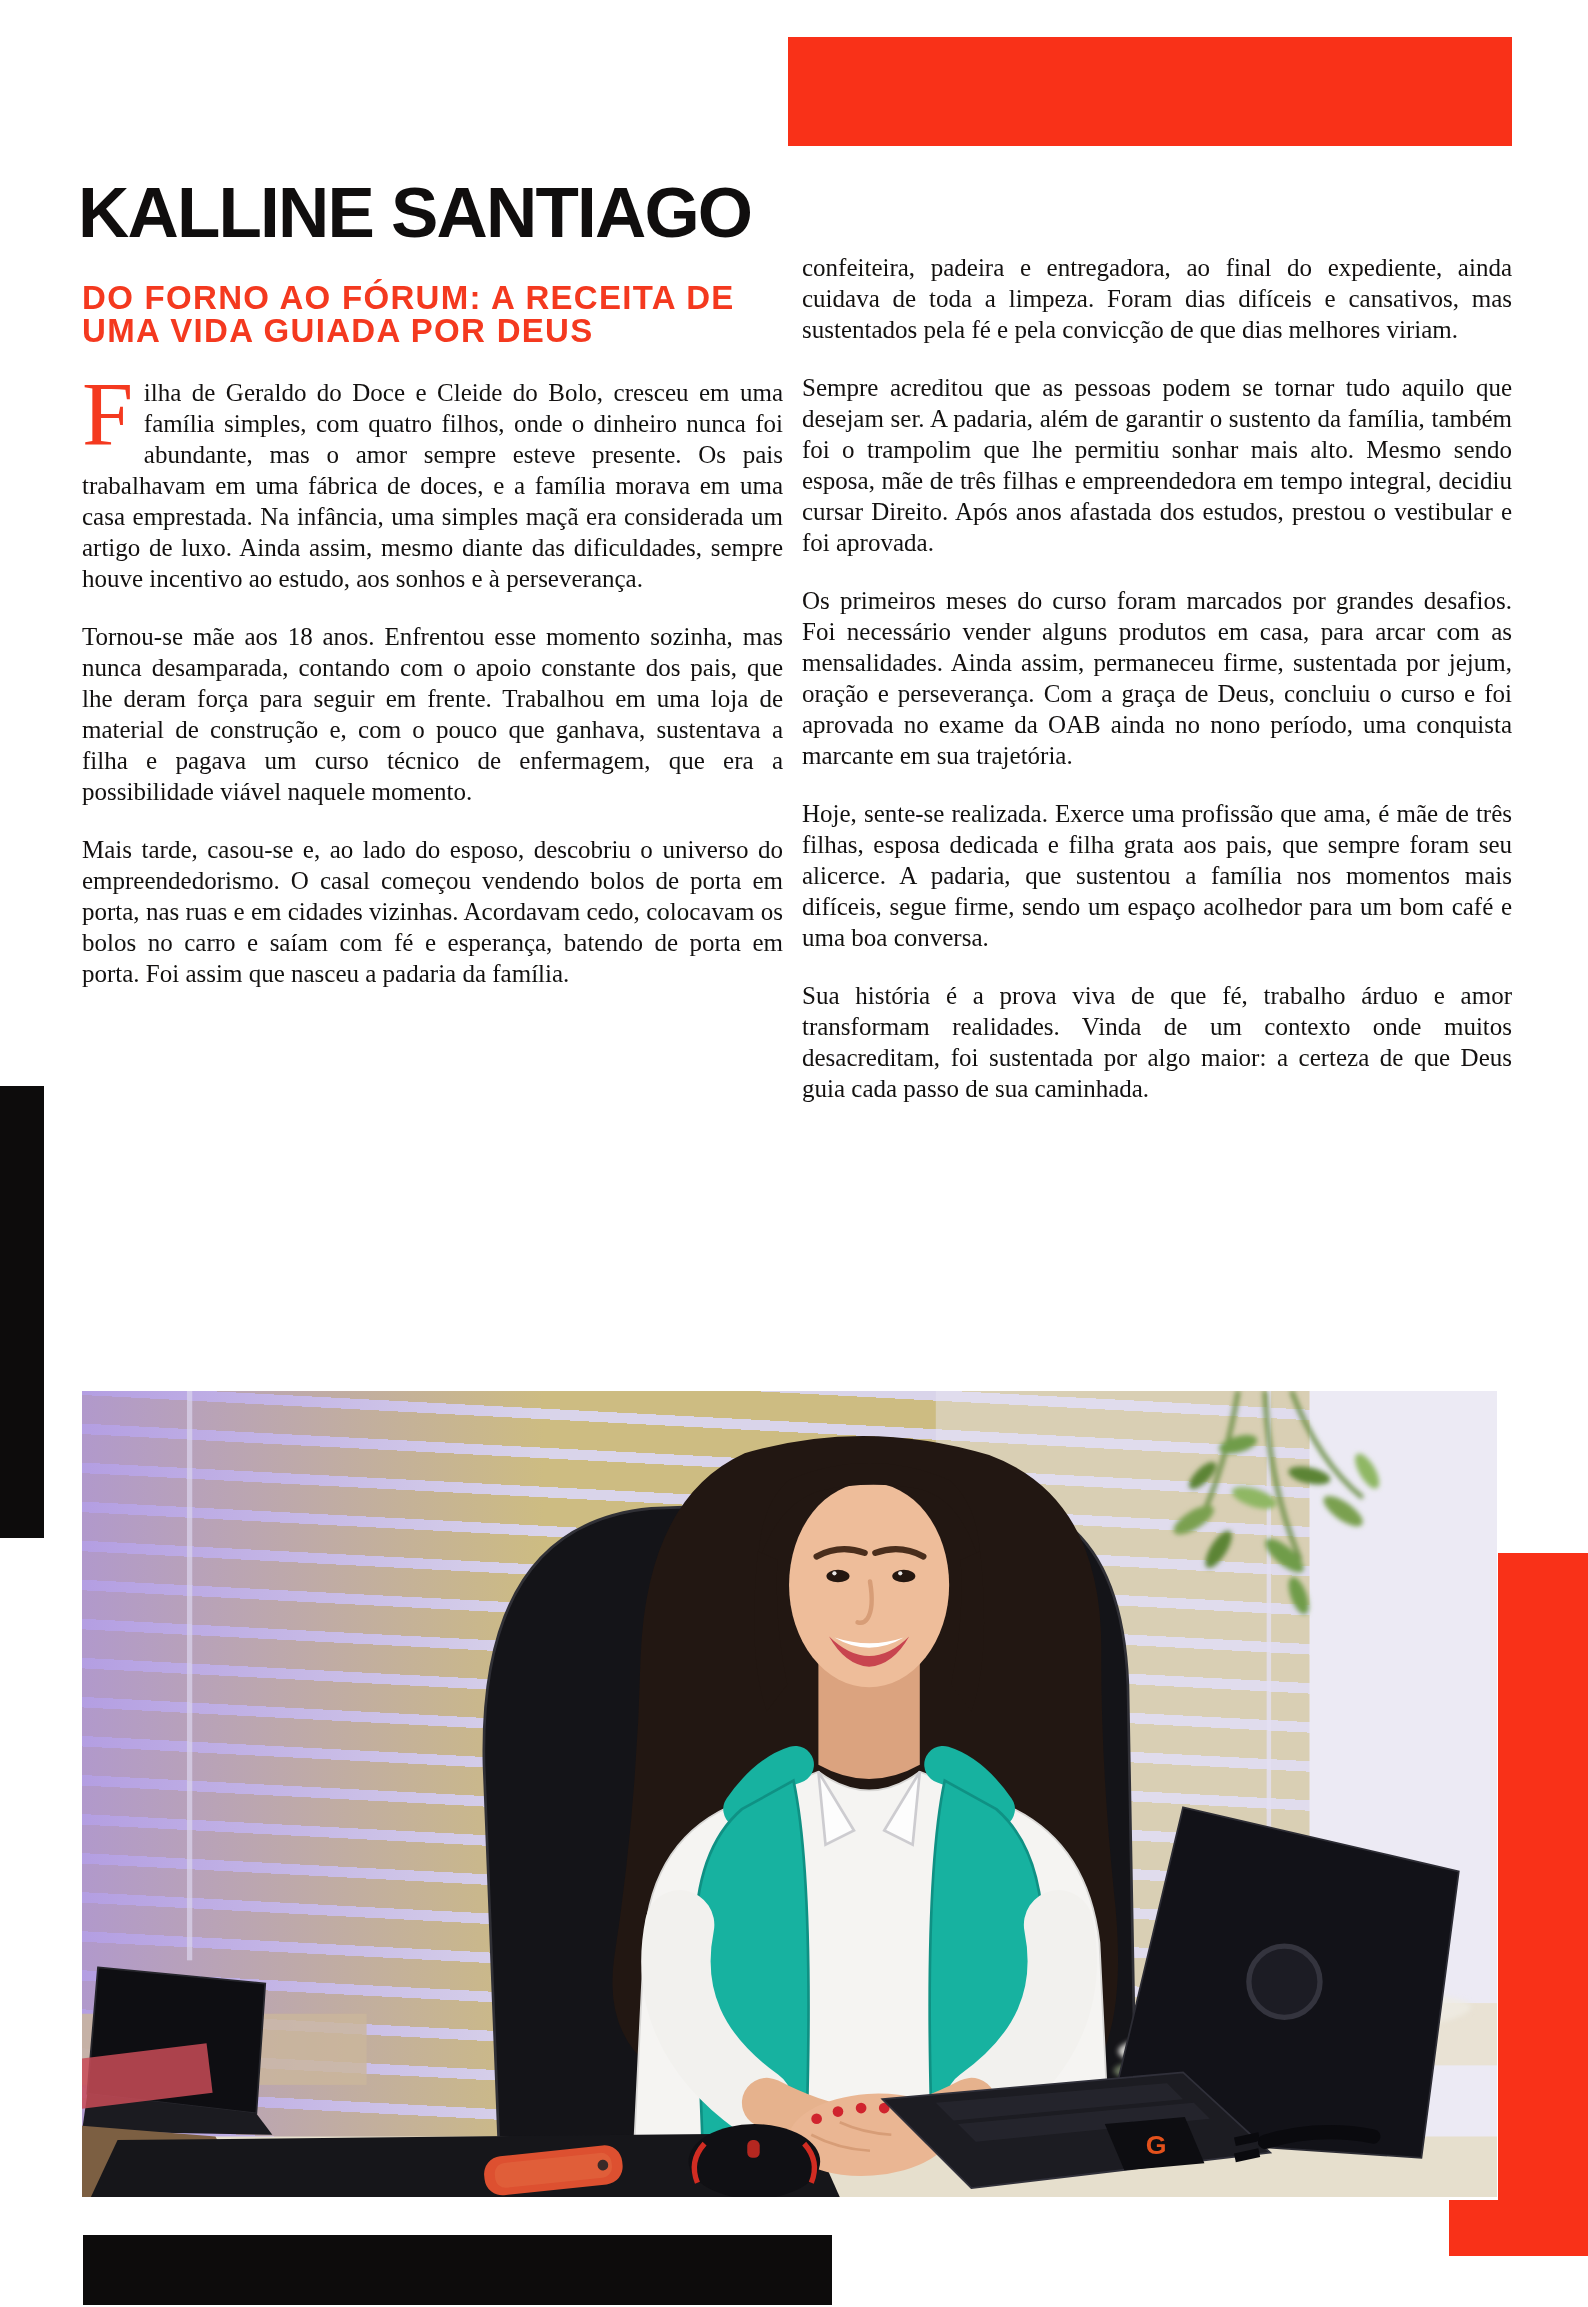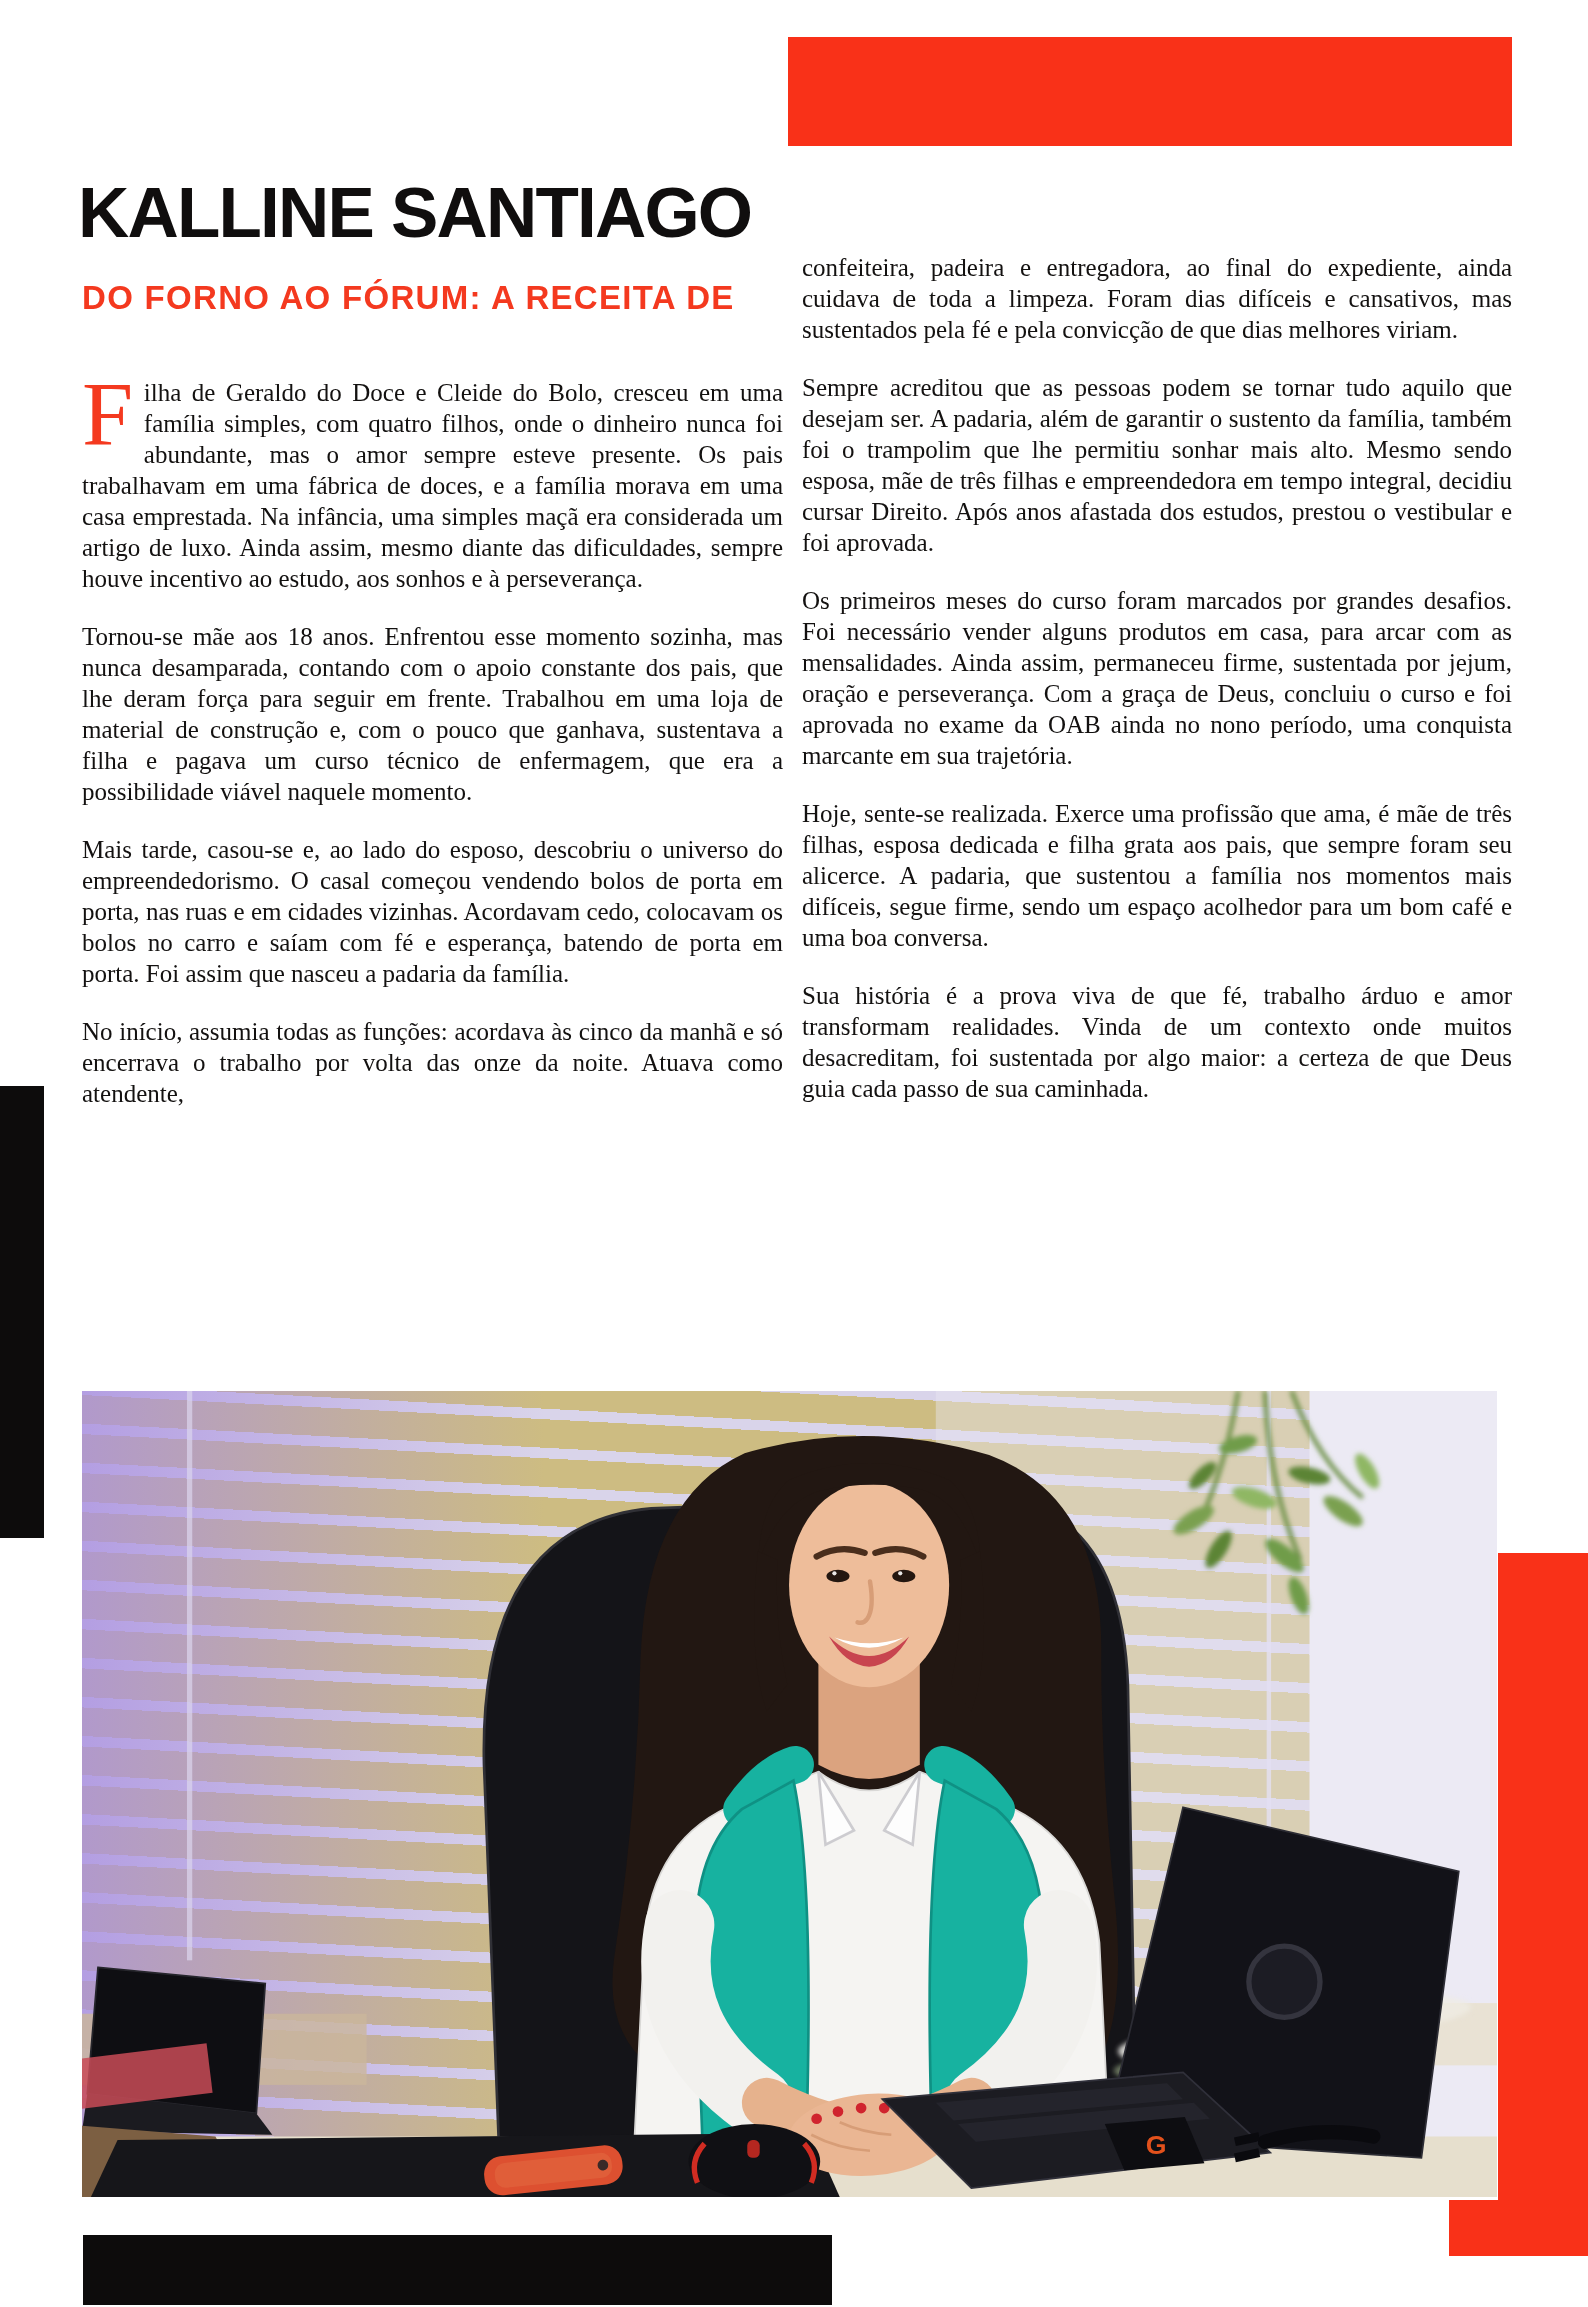--- a/index.html
+++ b/index.html
@@ -57,27 +57,27 @@
 <div class="block left-black-bar"></div>
 <div class="block right-red-bar"></div>
 <div class="block bottom-red-square"></div>
 <div class="block bottom-black-bar"></div>
 
 <h1 class="title">
   <div>KALLINE SANTIAGO</div>
 </h1>
 <div class="subtitle">
   <div>DO FORNO AO FÓRUM: A RECEITA DE</div>
+  <div>UMA VIDA GUIADA POR DEUS</div>
 </div>
 
 <div class="col col-left">
   <p><span class="dropcap">F</span><span>ilha de Geraldo do Doce e Cleide do Bolo, cresceu em uma família simples, com quatro filhos, onde o dinheiro nunca foi abundante, mas o amor sempre esteve presente. Os pais trabalhavam em uma fábrica de doces, e a família morava em uma casa emprestada. Na infância, uma simples maçã era considerada um artigo de luxo. Ainda assim, mesmo diante das dificuldades, sempre houve incentivo ao estudo, aos sonhos e à perseverança.</span></p>
   <p>Tornou-se mãe aos 18 anos. Enfrentou esse momento sozinha, mas nunca desamparada, contando com o apoio constante dos pais, que lhe deram força para seguir em frente. Trabalhou em uma loja de material de construção e, com o pouco que ganhava, sustentava a filha e pagava um curso técnico de enfermagem, que era a possibilidade viável naquele momento.</p>
   <p>Mais tarde, casou-se e, ao lado do esposo, descobriu o universo do empreendedorismo. O casal começou vendendo bolos de porta em porta, nas ruas e em cidades vizinhas. Acordavam cedo, colocavam os bolos no carro e saíam com fé e esperança, batendo de porta em porta. Foi assim que nasceu a padaria da família.</p>
-  <p>No início, assumia todas as funções: acordava às cinco da manhã e só encerrava o trabalho por volta das onze da noite. Atuava como atendente,</p>
 </div>
 
 <div class="col col-right">
   <p>confeiteira, padeira e entregadora, ao final do expediente, ainda cuidava de toda a limpeza. Foram dias difíceis e cansativos, mas sustentados pela fé e pela convicção de que dias melhores viriam.</p>
   <p>Sempre acreditou que as pessoas podem se tornar tudo aquilo que desejam ser. A padaria, além de garantir o sustento da família, também foi o trampolim que lhe permitiu sonhar mais alto. Mesmo sendo esposa, mãe de três filhas e empreendedora em tempo integral, decidiu cursar Direito. Após anos afastada dos estudos, prestou o vestibular e foi aprovada.</p>
   <p>Os primeiros meses do curso foram marcados por grandes desafios. Foi necessário vender alguns produtos em casa, para arcar com as mensalidades. Ainda assim, permaneceu firme, sustentada por jejum, oração e perseverança. Com a graça de Deus, concluiu o curso e foi aprovada no exame da OAB ainda no nono período, uma conquista marcante em sua trajetória.</p>
   <p>Hoje, sente-se realizada. Exerce uma profissão que ama, é mãe de três filhas, esposa dedicada e filha grata aos pais, que sempre foram seu alicerce. A padaria, que sustentou a família nos momentos mais difíceis, segue firme, sendo um espaço acolhedor para um bom café e uma boa conversa.</p>
   <p>Sua história é a prova viva de que fé, trabalho árduo e amor transformam realidades. Vinda de um contexto onde muitos desacreditam, foi sustentada por algo maior: a certeza de que Deus guia cada passo de sua caminhada.</p>
 </div>
 

